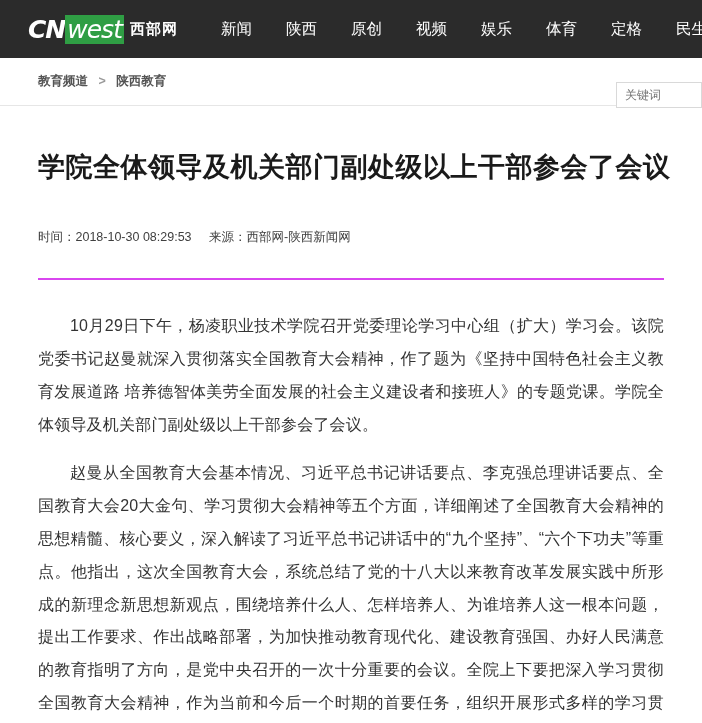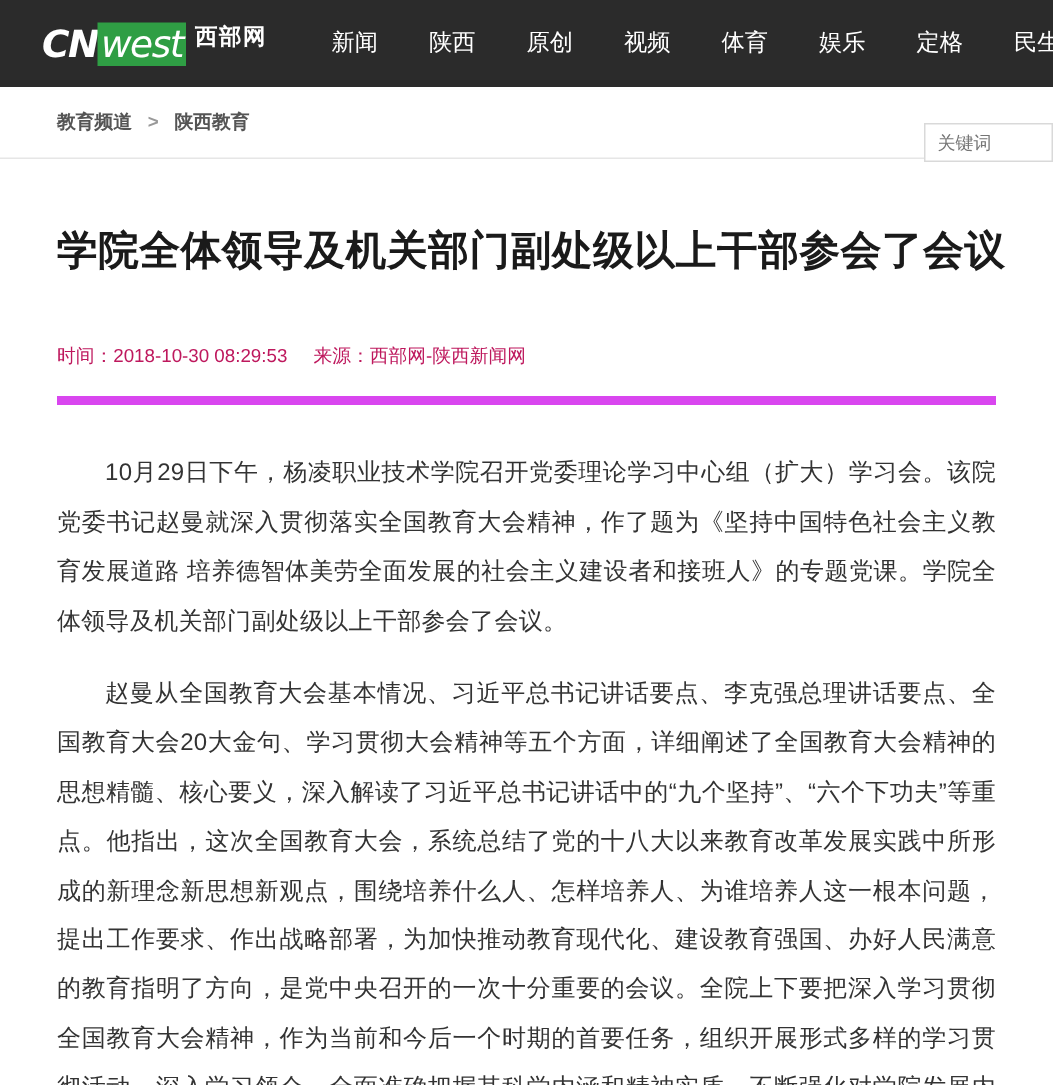--- a/index.html
+++ b/index.html
@@ -20,20 +20,21 @@
   
   .topbar {
     height: 58px;
     background: #2b2b2b;
     display: flex;
     align-items: center;
     padding: 0 0 0 28px;
   }
   .logo {
     display: flex;
+    align-items: center;
     margin-right: 26px;
     white-space: nowrap;
   }
   .logo-cn {
     color: #ffffff;
     font-size: 25px;
     font-weight: bold;
     font-style: italic;
     letter-spacing: -1px;
     font-family: "DejaVu Sans", sans-serif;
@@ -117,24 +118,24 @@
     font-size: 27px;
     font-weight: bold;
     color: #1a1a1a;
     line-height: 1.45;
     margin: 42px 0 0 0;
     letter-spacing: 0.5px;
     white-space: nowrap;
   }
   .meta {
     font-size: 12.5px;
-    color: #be185d;
+    color: #404040;
     margin-top: 42px;
-    padding-bottom: 18px;
-    border-bottom: 6px solid #d946ef;
+    padding-bottom: 32px;
+    border-bottom: 2px solid #d946ef;
   }
   .meta .src { margin-left: 14px; }
 
   .body {
     padding-top: 14px;
   }
   .body p {
     font-size: 16px;
     color: #333;
     line-height: 2.05;
@@ -153,22 +154,22 @@
     <div class="logo">
       <span class="logo-cn">CN</span>
       <span class="logo-west">west</span>
       <span class="logo-cntext">西部网</span>
     </div>
     <div class="nav">
       <a class="nav-item" href="#">新闻</a>
       <a class="nav-item" href="#">陕西</a>
       <a class="nav-item" href="#">原创</a>
       <a class="nav-item" href="#">视频</a>
+      <a class="nav-item" href="#">娱乐</a>
       <a class="nav-item" href="#">体育</a>
-      <a class="nav-item" href="#">娱乐</a>
       <a class="nav-item" href="#">定格</a>
       <a class="nav-item" href="#">民生热线</a>
 
     </div>
   </div>
 
   <div class="crumb-row">
     <div class="crumb">
       <a href="#">教育频道</a>
       <span class="sep">&gt;</span>

